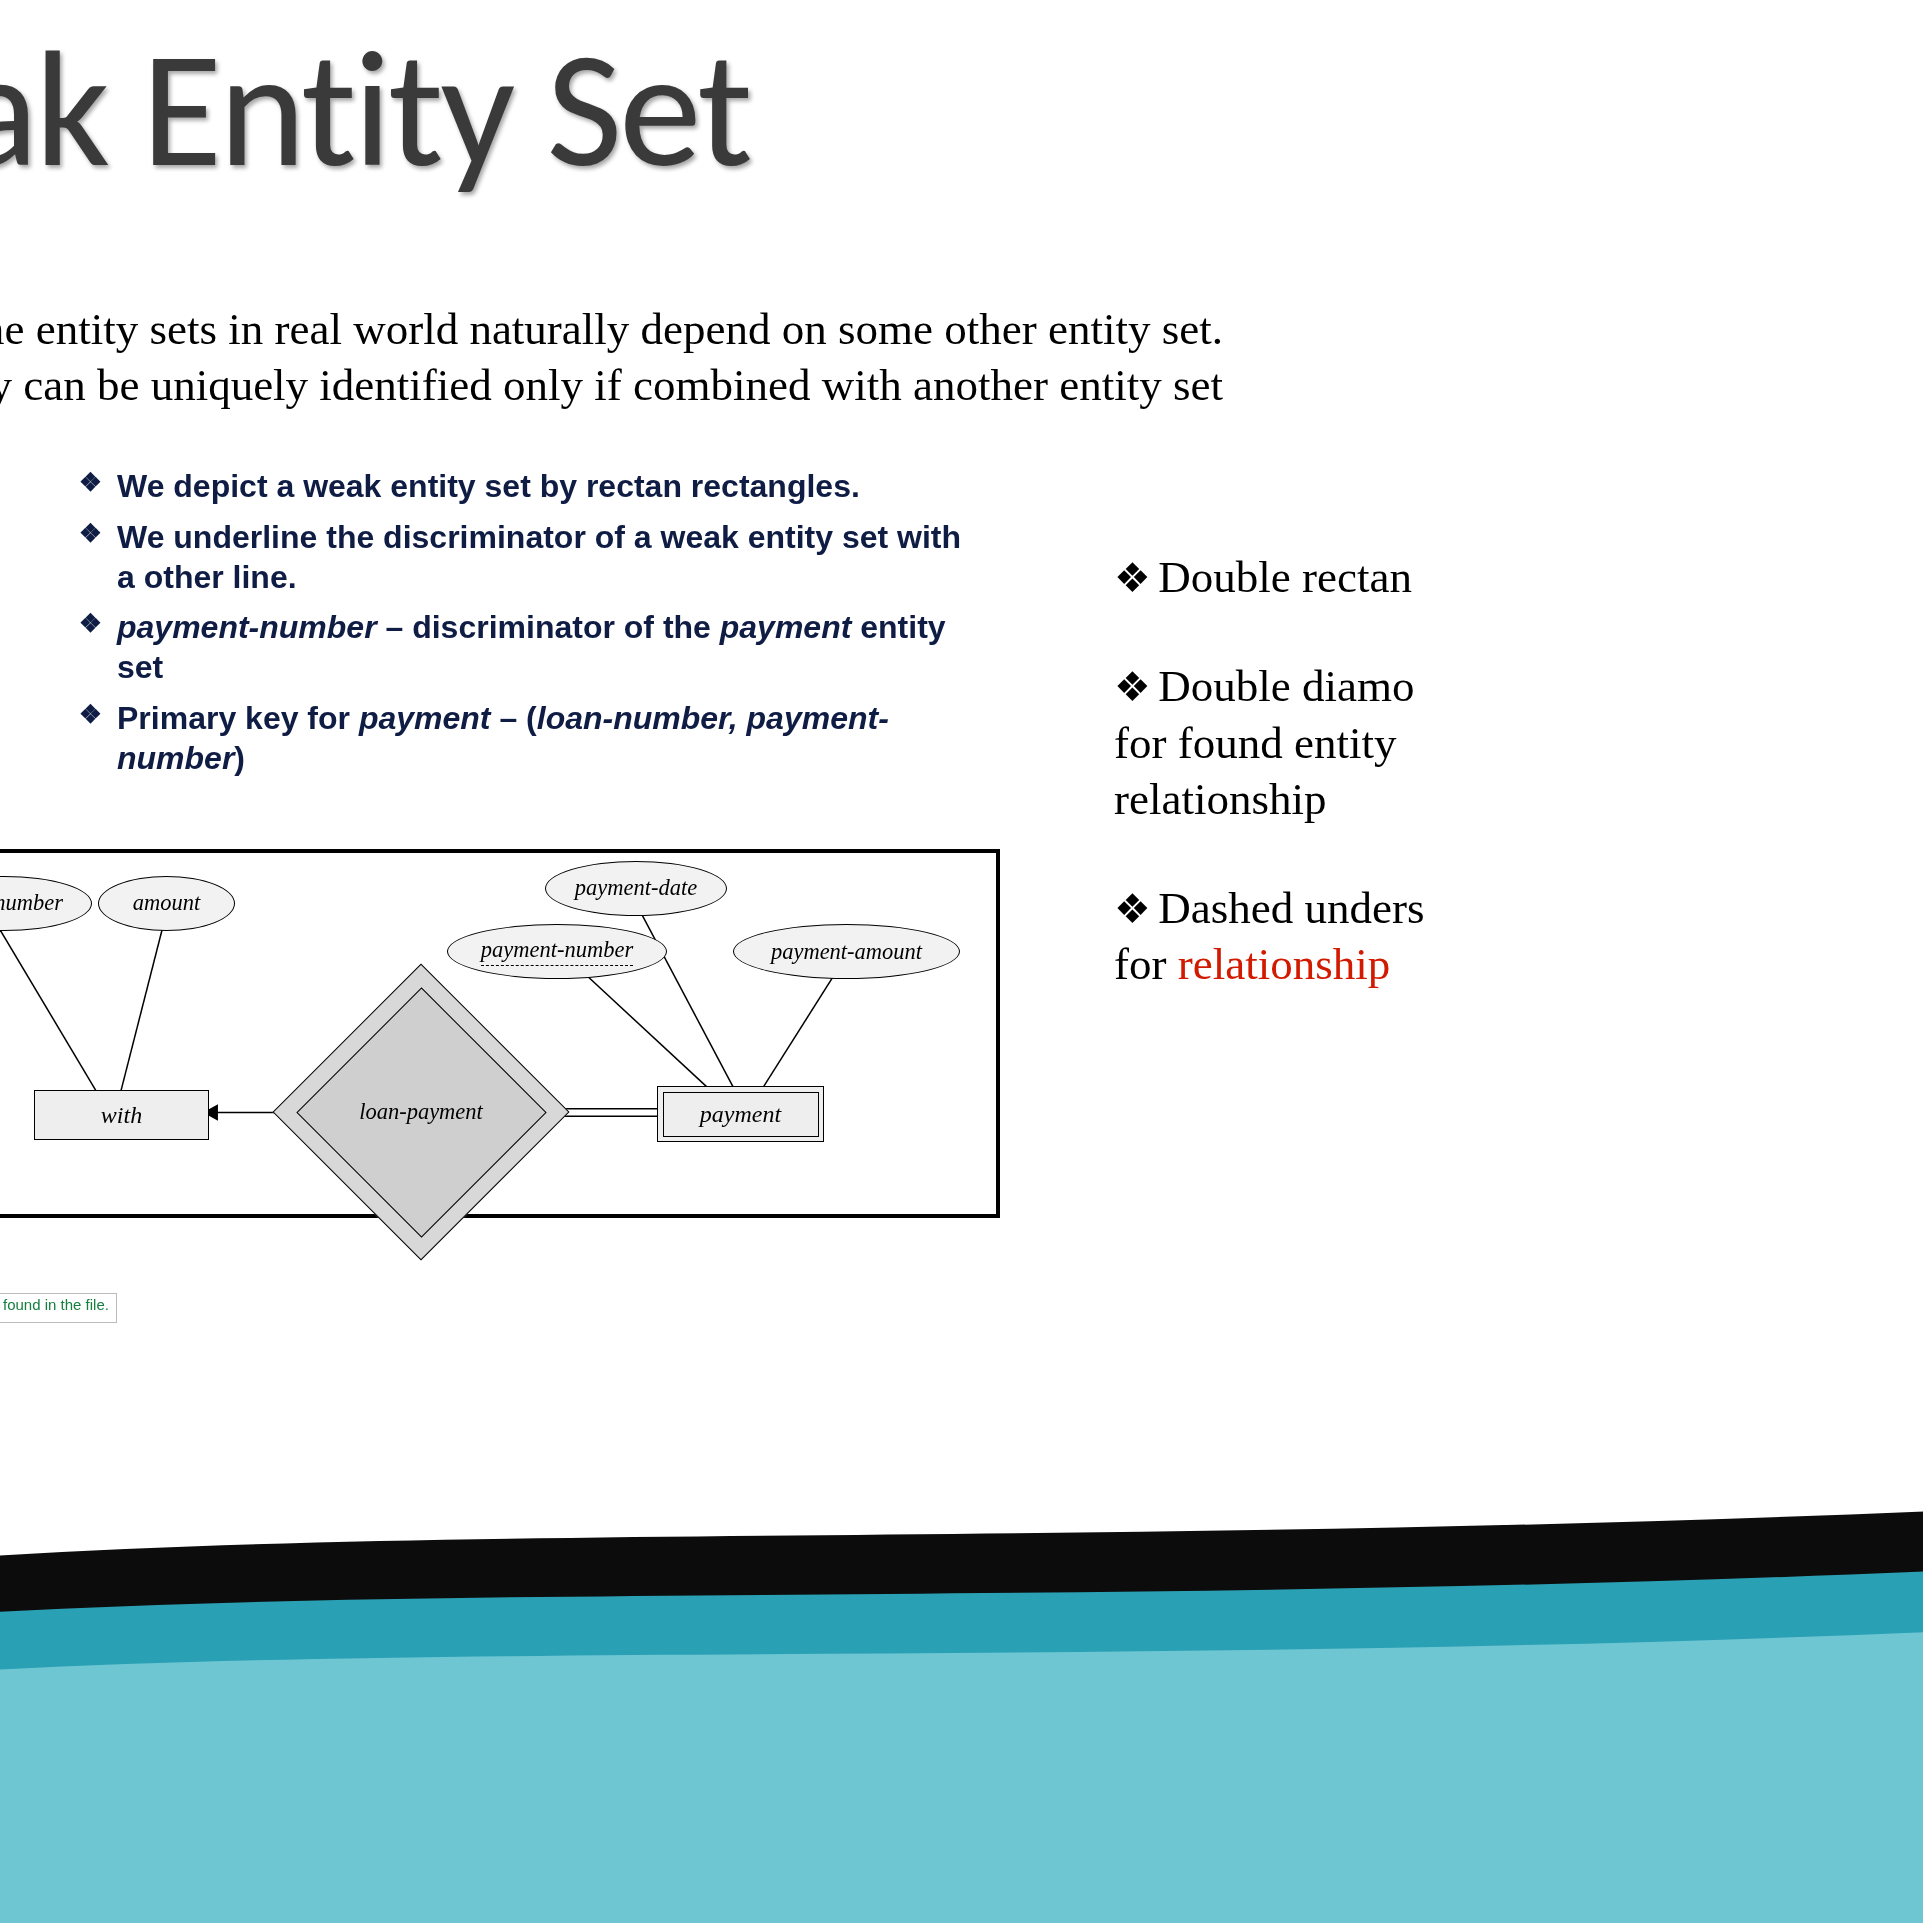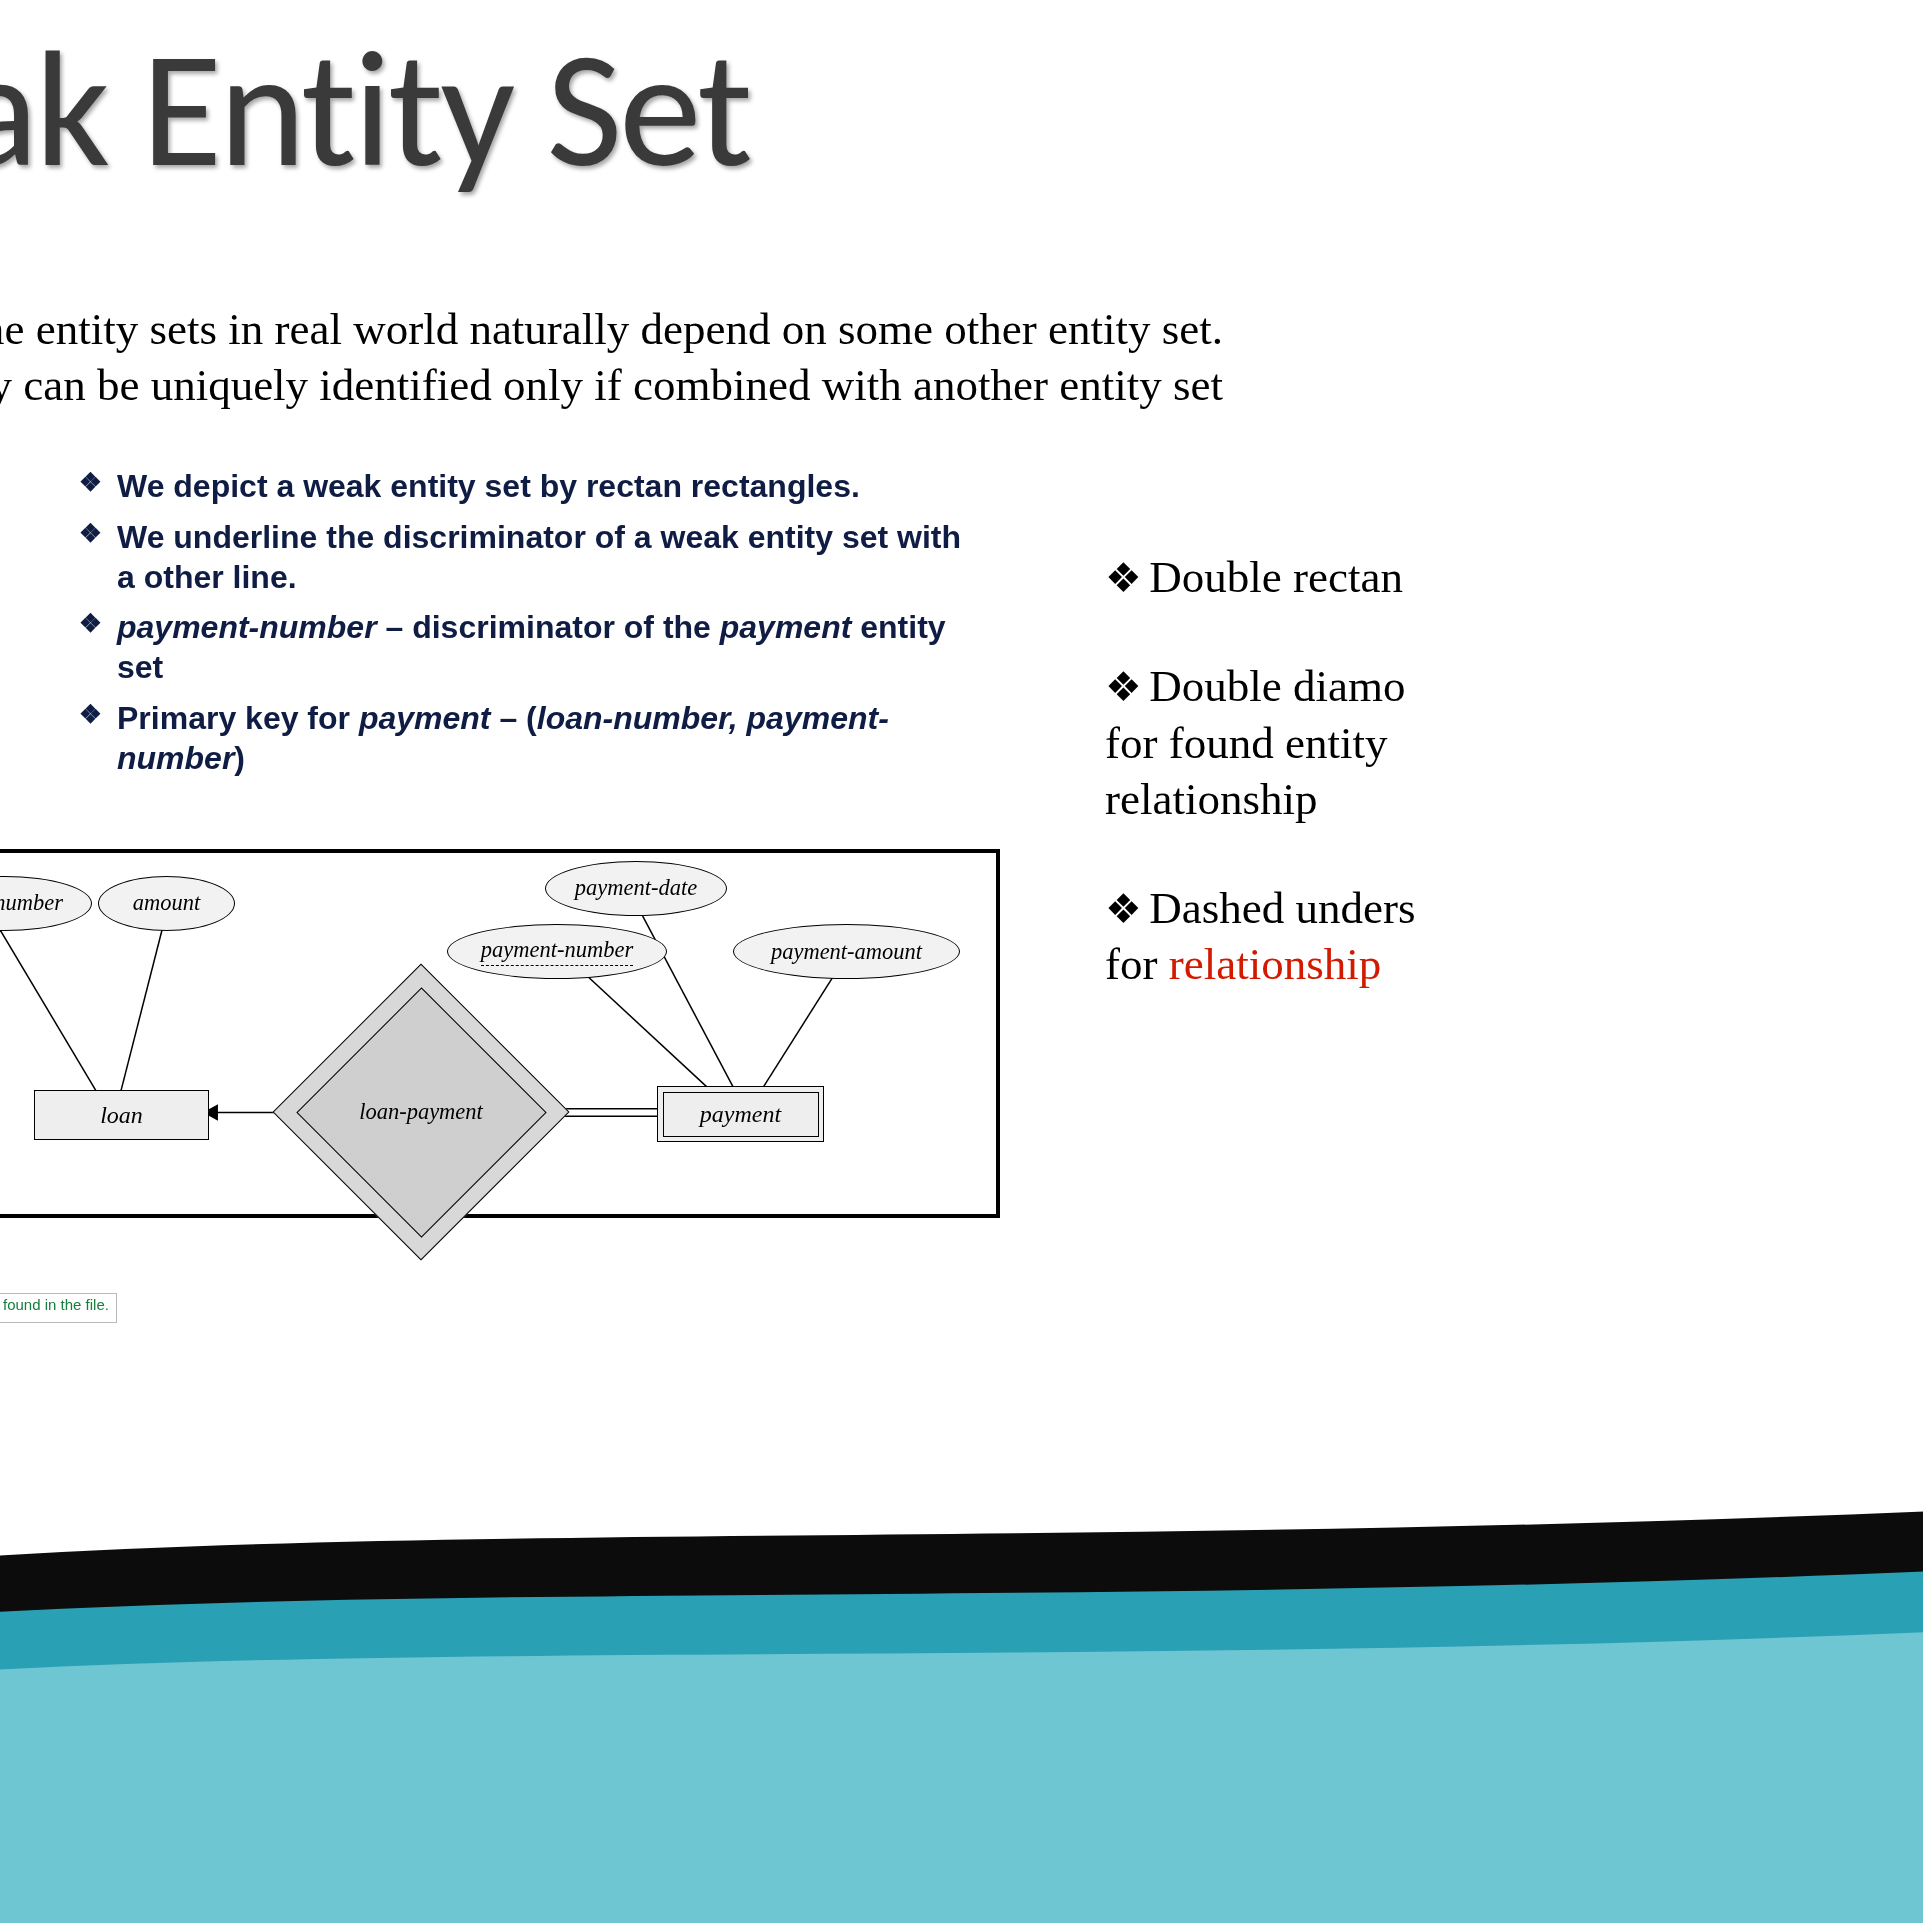--- a/index.html
+++ b/index.html
@@ -62,21 +62,21 @@
 
   
   .right-notes {
     position: absolute;
     left: 1105px;
     top: 549px;
     font-size: 45px;
     color: #000;
     line-height: 1.25;
   }
-  .right-notes .blk { margin-bottom: 53px; }
+  .right-notes .blk { margin-bottom: 53px; margin-left: 9px; }
   .right-notes .clover {
     font-size: 41px;
     display: inline-block;
     margin-right: 7.5px;
   }
   .right-notes .red { color: #d11a00; }
 
   
   .er-frame {
     position: absolute;
@@ -259,21 +259,21 @@
 
   <div class="er-ellipse" style="left:11.3px;  top:22.5px; width:173px; height:53px;">loan-number</div>
   <div class="er-ellipse" style="left:192px; top:22.5px; width:135px; height:53px;font-style:italic;">amount</div>
 
   <div class="er-ellipse" style="left:639px; top:7.5px; width:180px; height:53px;">payment-date</div>
   <div class="er-ellipse" style="left:541px; top:71px; width:218px; height:53px;">
     <span class="disc-under">payment-number</span>
   </div>
   <div class="er-ellipse" style="left:827px; top:71px; width:225px; height:53px;">payment-amount</div>
 
-  <div class="er-rect" style="left:128px; top:237px; width:173px; height:48px;">loan</div>
+  <div class="er-rect" style="left:128px; top:237px; width:173px; height:48px;">with</div>
   <div class="er-rect double" style="left:751px; top:233px; width:165px; height:54px;">
     <span>payment</span>
   </div>
 
   <div class="diamond-outer" style="left:410px; top:154px;">
     <div class="diamond"></div>
     <div class="diamond inner"></div>
     <div class="diamond-label">loan-payment</div>
   </div>
 </div>

